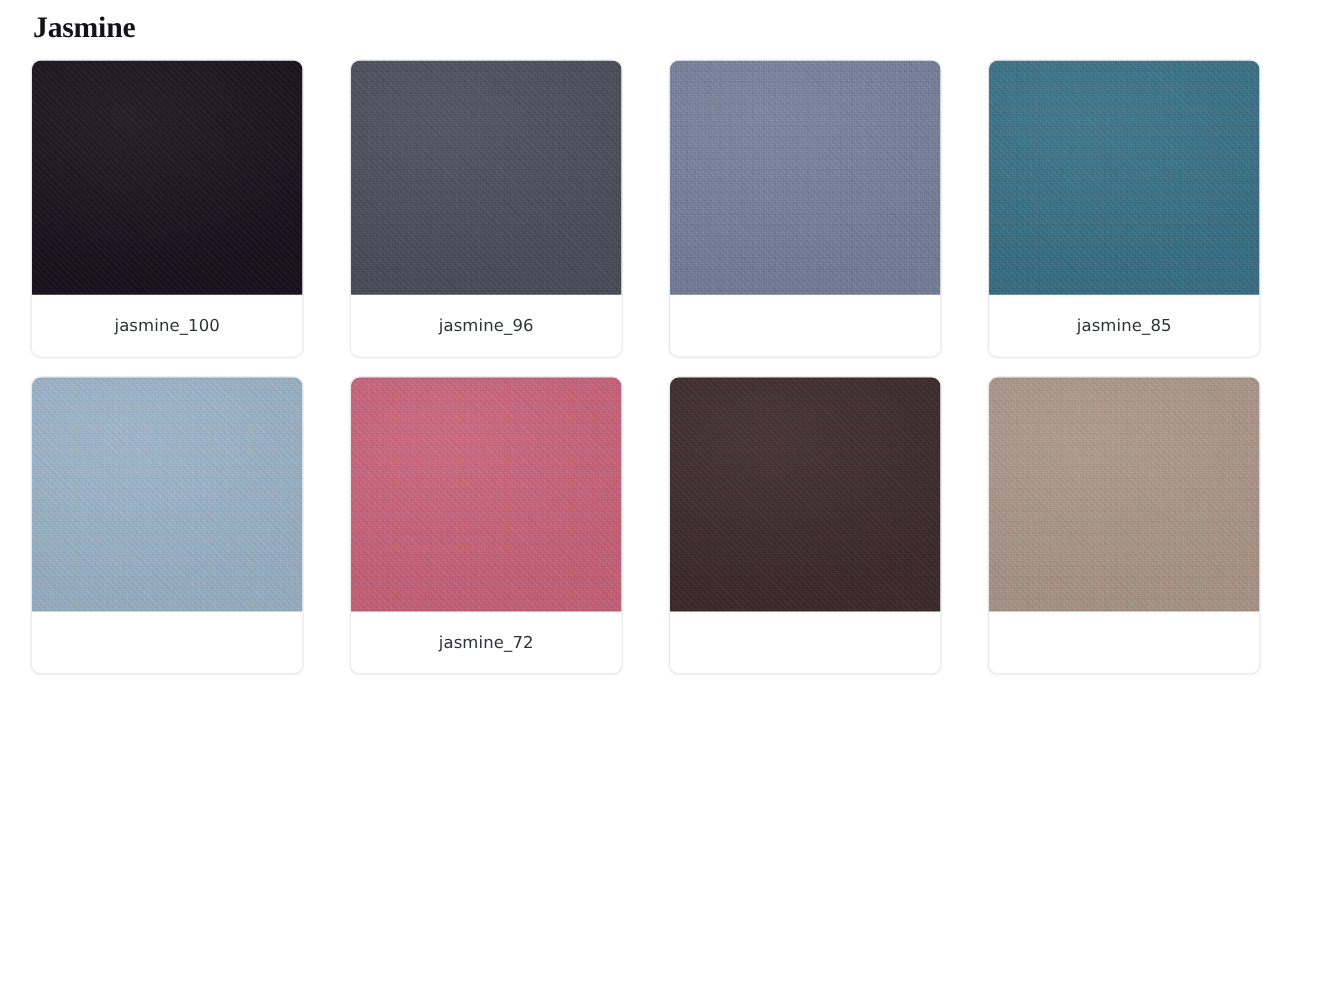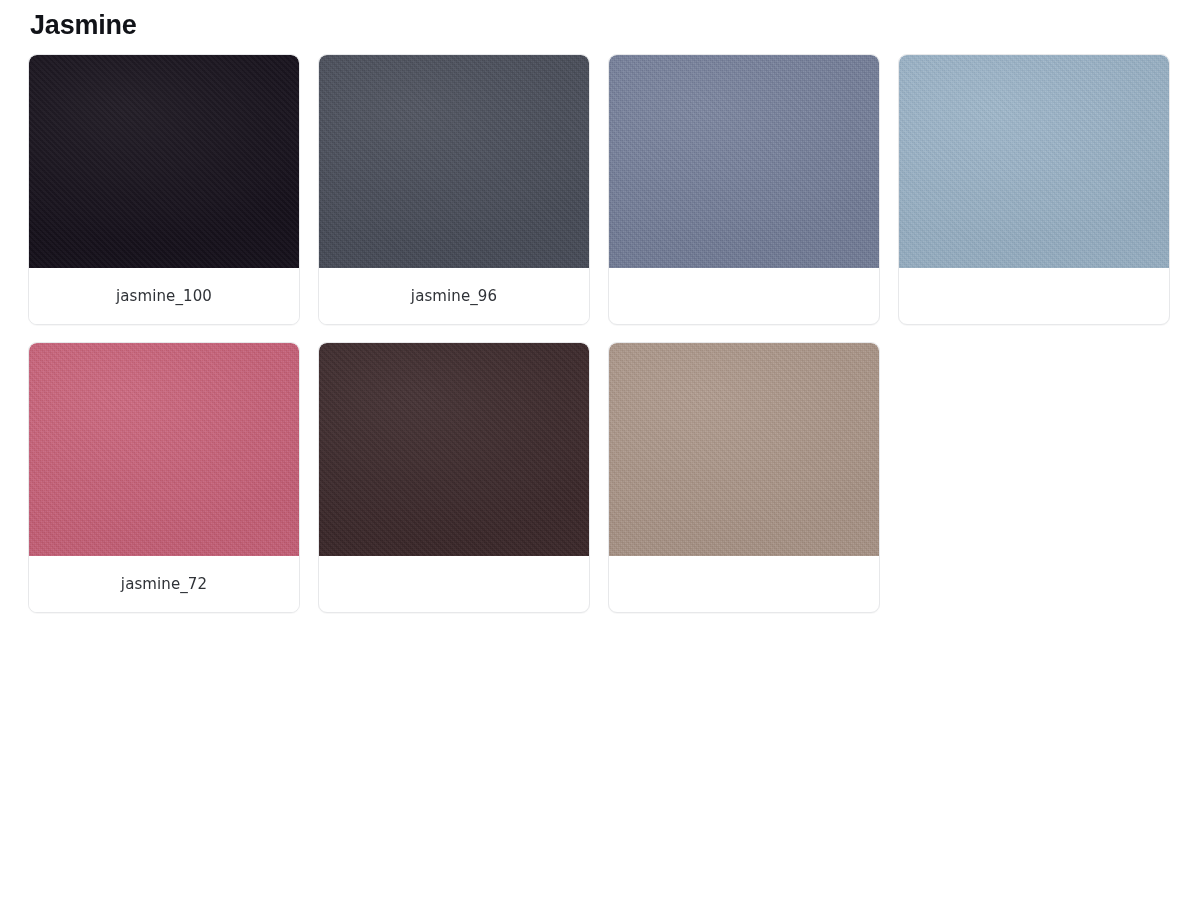--- a/index.html
+++ b/index.html
@@ -21,32 +21,32 @@
     overflow: hidden;
   }
   #page-title {
     margin: 0;
     padding: 10px 12px 0 30px;
     font-size: 27px;
     font-weight: 700;
     letter-spacing: -0.2px;
     color: #111318;
     line-height: 1.15;
-    font-family: Liberation Sans, sans-serif;
+    font-family: Liberation Serif, serif;
   }
   #swatch-grid {
     display: grid;
     grid-template-columns: repeat(4, 272px);
     column-gap: 18px;
     row-gap: 17px;
     padding: 13px 0 0 28px;
     align-content: start;
   }
   .swatch-card {
-    width: 272px;
+    width: 248px;
     background: #ffffff;
     border: 1px solid #e7e8ea;
     border-radius: 9px;
     overflow: hidden;
     display: flex;
     flex-direction: column;
     box-shadow: 0 1px 1px rgba(16,24,40,0.035);
   }
   .swatch-image {
     position: relative;
@@ -116,20 +116,26 @@
       <div class="swatch-card">
         <div class="swatch-image" style="background-color: rgb(74, 78, 90);"></div>
         <div class="swatch-caption">
           <span class="swatch-label">jasmine_96</span>
         </div>
       </div>
       <div class="swatch-card">
         <div class="swatch-image" style="background-color: rgb(118, 128, 154);"></div>
       </div>
       <div class="swatch-card">
+        <div class="swatch-image" style="background-color: rgb(58, 113, 134);"></div>
+        <div class="swatch-caption">
+          <span class="swatch-label">jasmine_85</span>
+        </div>
+      </div>
+      <div class="swatch-card">
         <div class="swatch-image" style="background-color: rgb(154, 178, 198);"></div>
       </div>
       <div class="swatch-card">
         <div class="swatch-image" style="background-color: rgb(200, 99, 122);"></div>
         <div class="swatch-caption">
           <span class="swatch-label">jasmine_72</span>
         </div>
       </div>
       <div class="swatch-card">
         <div class="swatch-image" style="background-color: rgb(61, 42, 44);"></div>

